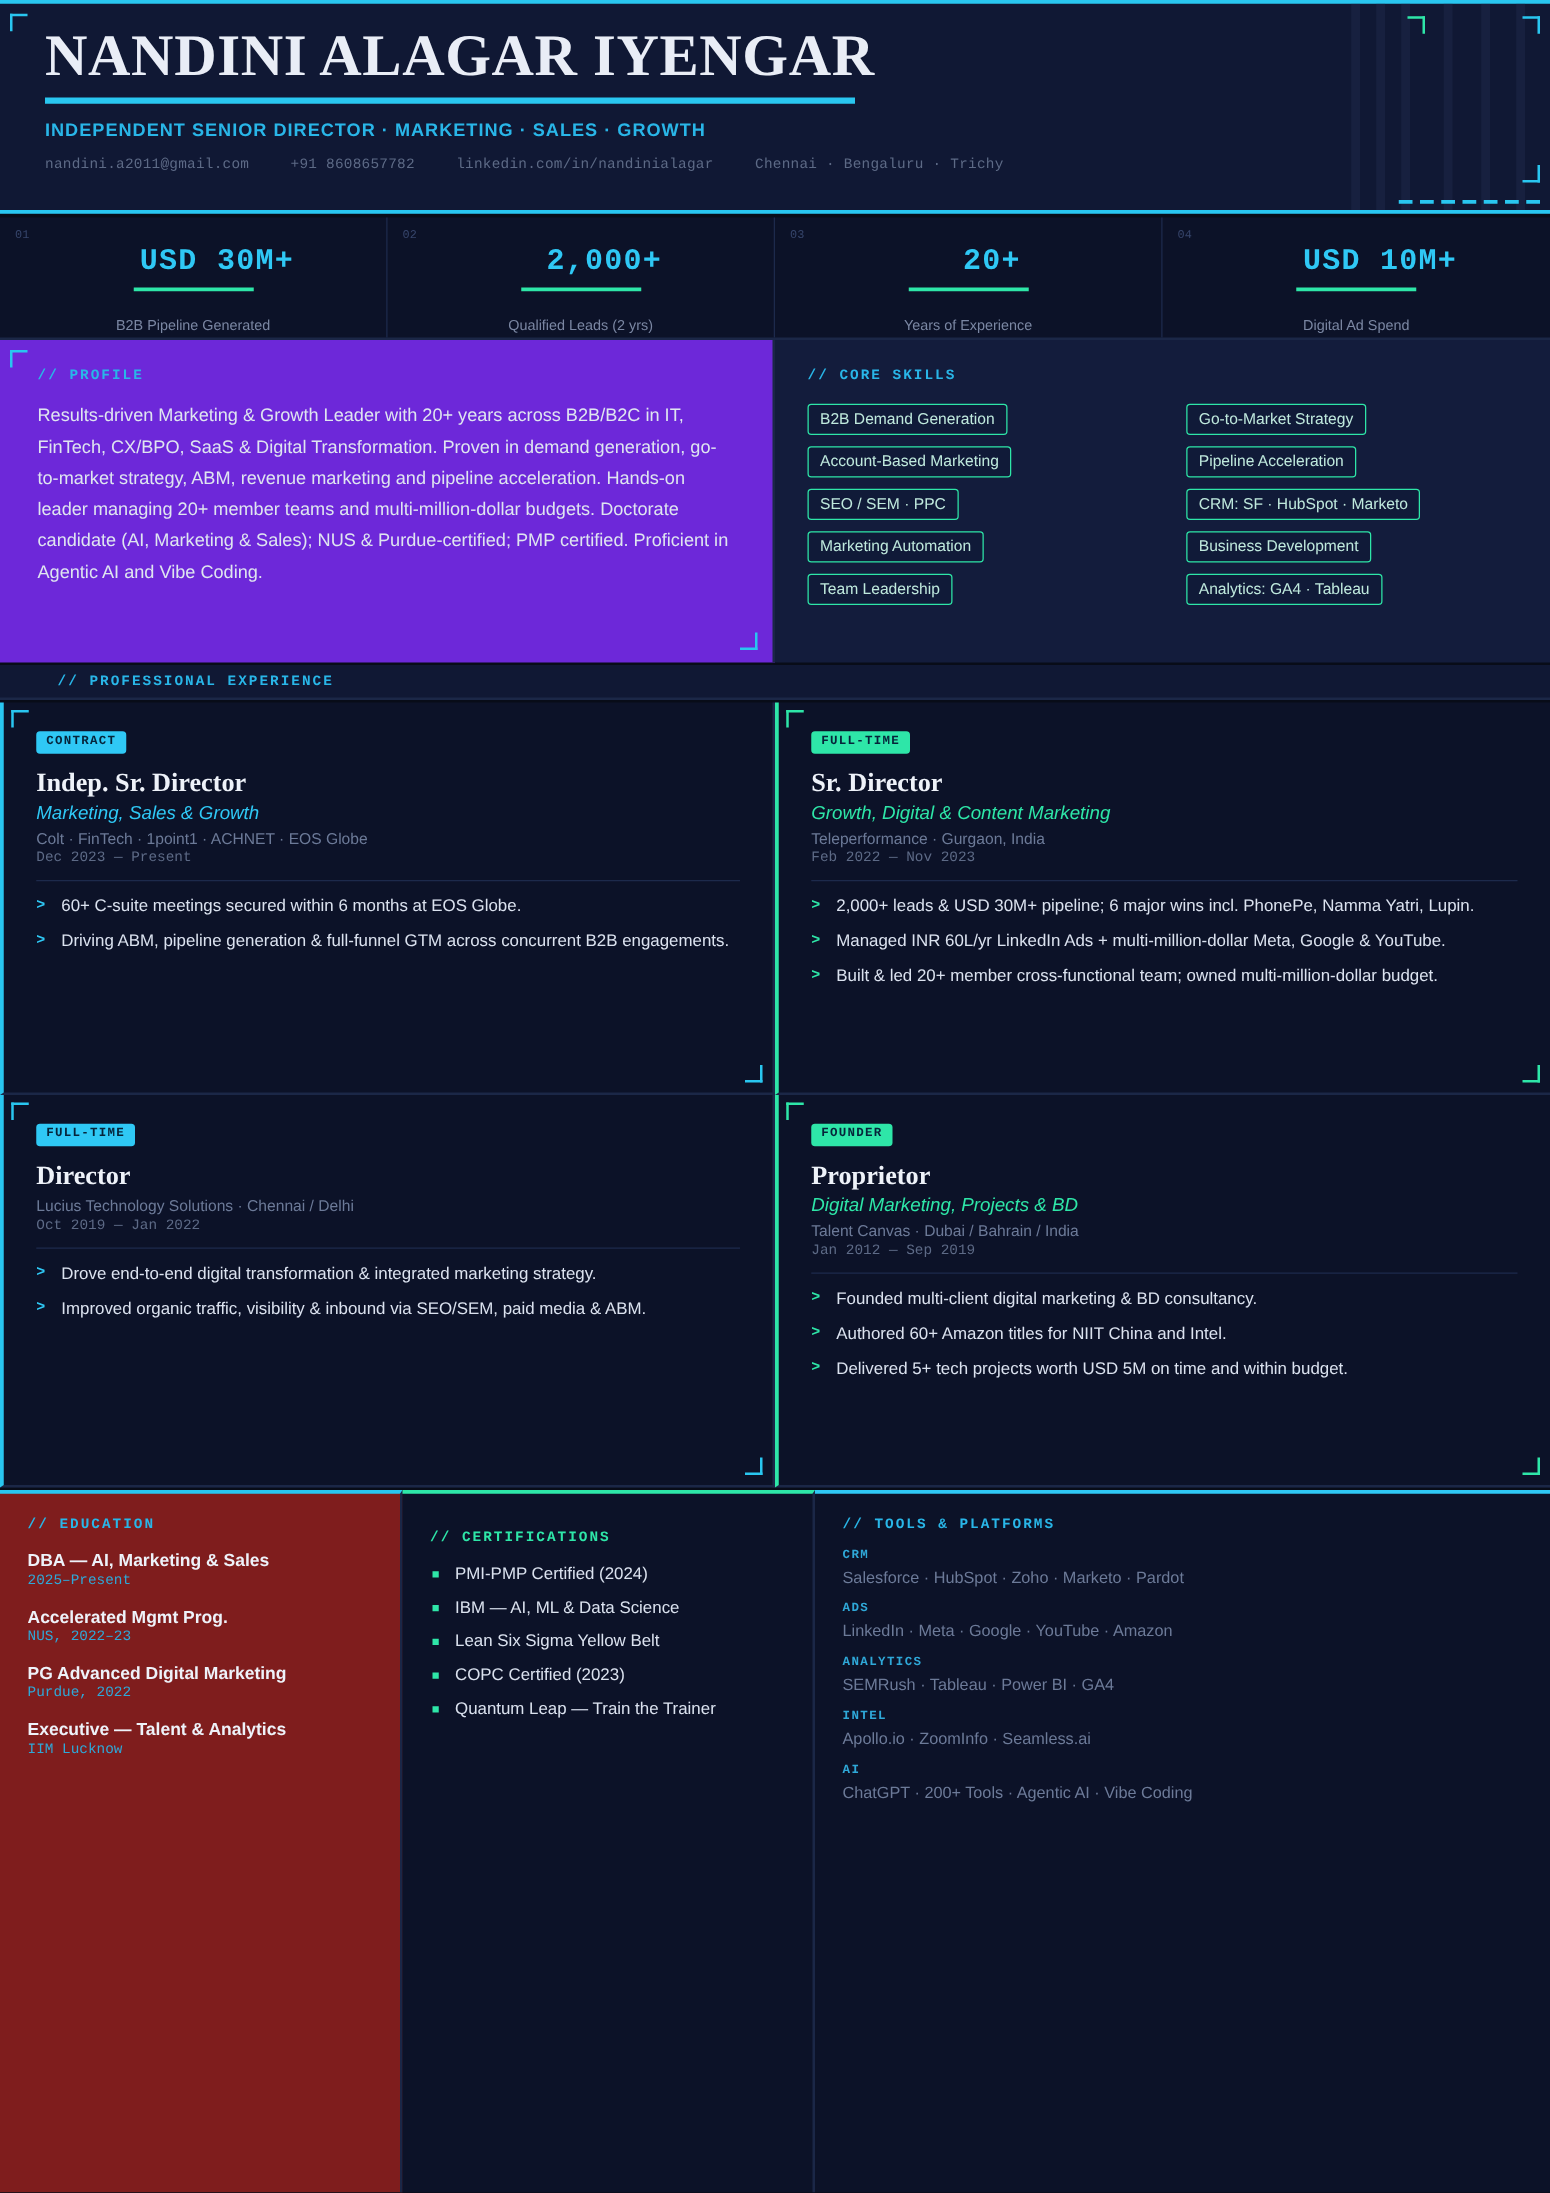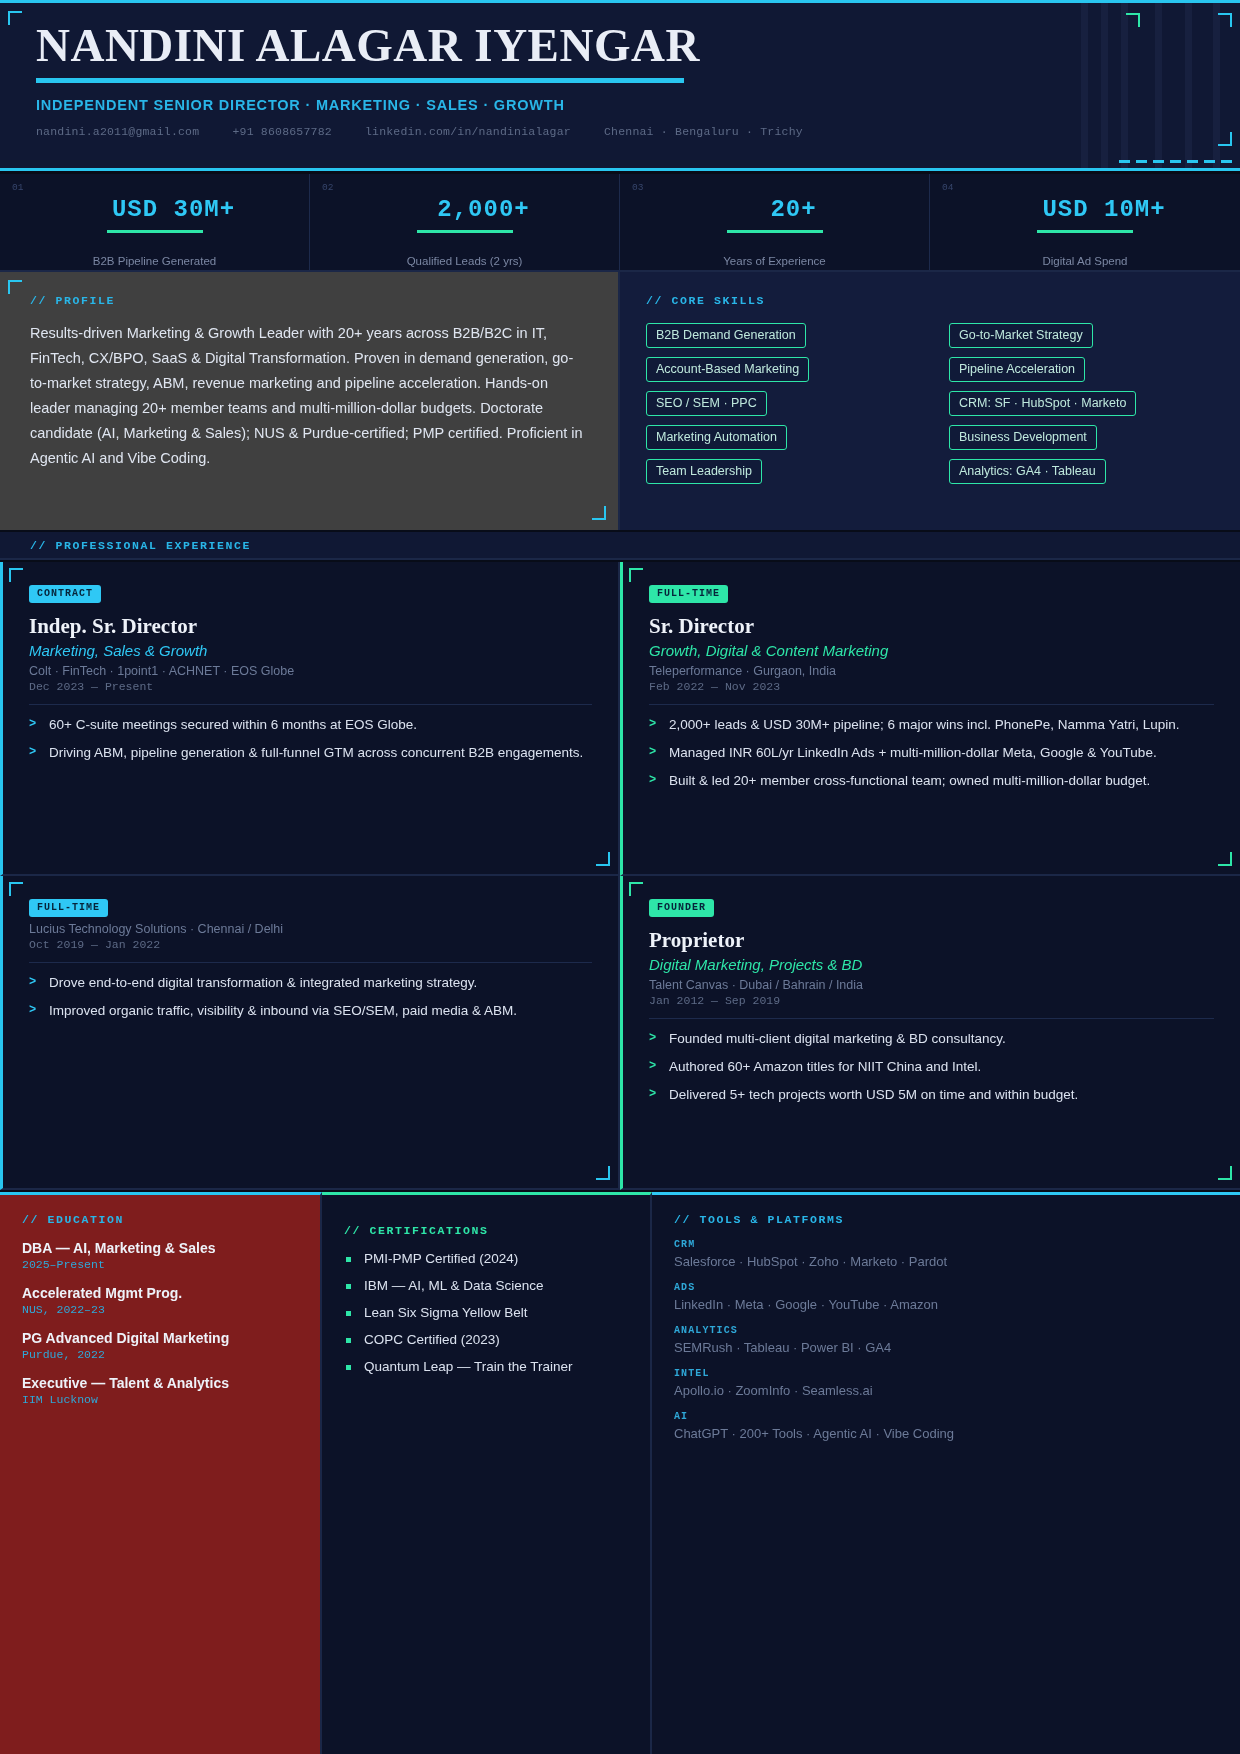--- a/index.html
+++ b/index.html
@@ -79,42 +79,42 @@
   .stat-value {
     font-family: "Liberation Mono", monospace;
     font-size: 24px; font-weight: 700; color: #2fc8f5; letter-spacing: 1px; padding-left: 38px;
   }
   .stat-rule { width: 96px; height: 3px; background: #2ee6a8; margin: 7px auto 0; }
   .stat-label { margin-top: 22px; font-size: 11.5px; color: #7b87a3; }
 
   
   .band2 { position: absolute; left: 0; top: 272px; width: 1240px; height: 258px; display: flex; }
   .profile {
-    position: relative; width: 620px; background: #404040;
+    position: relative; width: 620px; background: #6d28d9;
     border-right: 2px solid #1b2747; padding: 22px 30px;
   }
   .profile-text {
     margin-top: 14px; font-size: 14.5px; line-height: 25px; color: #dfe5f0;
   }
   .skills {
     position: relative; flex: 1; background: #131c3c; padding: 22px 26px;
   }
   .chips { margin-top: 16px; display: grid; grid-template-columns: 1fr 1fr; gap: 0 38px; }
   .chip-col { display: flex; flex-direction: column; gap: 9px; align-items: flex-start; }
   .chip {
     border: 1px solid #2ee6a8; border-radius: 3px;
     padding: 4px 9px 5px; font-size: 12.5px; color: #bfe9dd;
     background: #101a38; white-space: nowrap;
   }
 
   
   .exp-bar {
     position: absolute; left: 0; top: 532px; width: 1240px; height: 28px;
     background: #101834; border-bottom: 2px solid #1b2747;
-    display: flex; align-items: center; padding-left: 30px;
+    display: flex; align-items: center; padding-left: 46px;
   }
 
   
   .exp-grid {
     position: absolute; left: 0; top: 562px; width: 1240px; height: 628px;
     display: grid; grid-template-columns: 620px 620px; grid-template-rows: 314px 314px;
   }
   .job {
     position: relative; background: #0c1228; padding: 20px 26px 0 26px;
     border-right: 2px solid #1b2747; border-bottom: 2px solid #1b2747;
@@ -316,20 +316,21 @@
         <li><span class="arw">&gt;</span><span>2,000+ leads &amp; USD 30M+ pipeline; 6 major wins incl. PhonePe, Namma Yatri, Lupin.</span></li>
         <li><span class="arw">&gt;</span><span>Managed INR 60L/yr LinkedIn Ads + multi-million-dollar Meta, Google &amp; YouTube.</span></li>
         <li><span class="arw">&gt;</span><span>Built &amp; led 20+ member cross-functional team; owned multi-million-dollar budget.</span></li>
       </ul>
     </div>
 
     <div class="job blue">
       <div class="brk tl" style="left:6px; top:6px;"></div>
       <div class="brk br" style="right:8px; bottom:8px;"></div>
       <span class="badge blue">FULL-TIME</span>
+      <div class="job-title">Director</div>
       <div class="job-org">Lucius Technology Solutions · Chennai / Delhi</div>
       <div class="job-dates mono">Oct 2019 — Jan 2022</div>
       <div class="job-div"></div>
       <ul class="bullets blue">
         <li><span class="arw">&gt;</span><span>Drove end-to-end digital transformation &amp; integrated marketing strategy.</span></li>
         <li><span class="arw">&gt;</span><span>Improved organic traffic, visibility &amp; inbound via SEO/SEM, paid media &amp; ABM.</span></li>
       </ul>
     </div>
 
     <div class="job green" style="border-right:none;">

